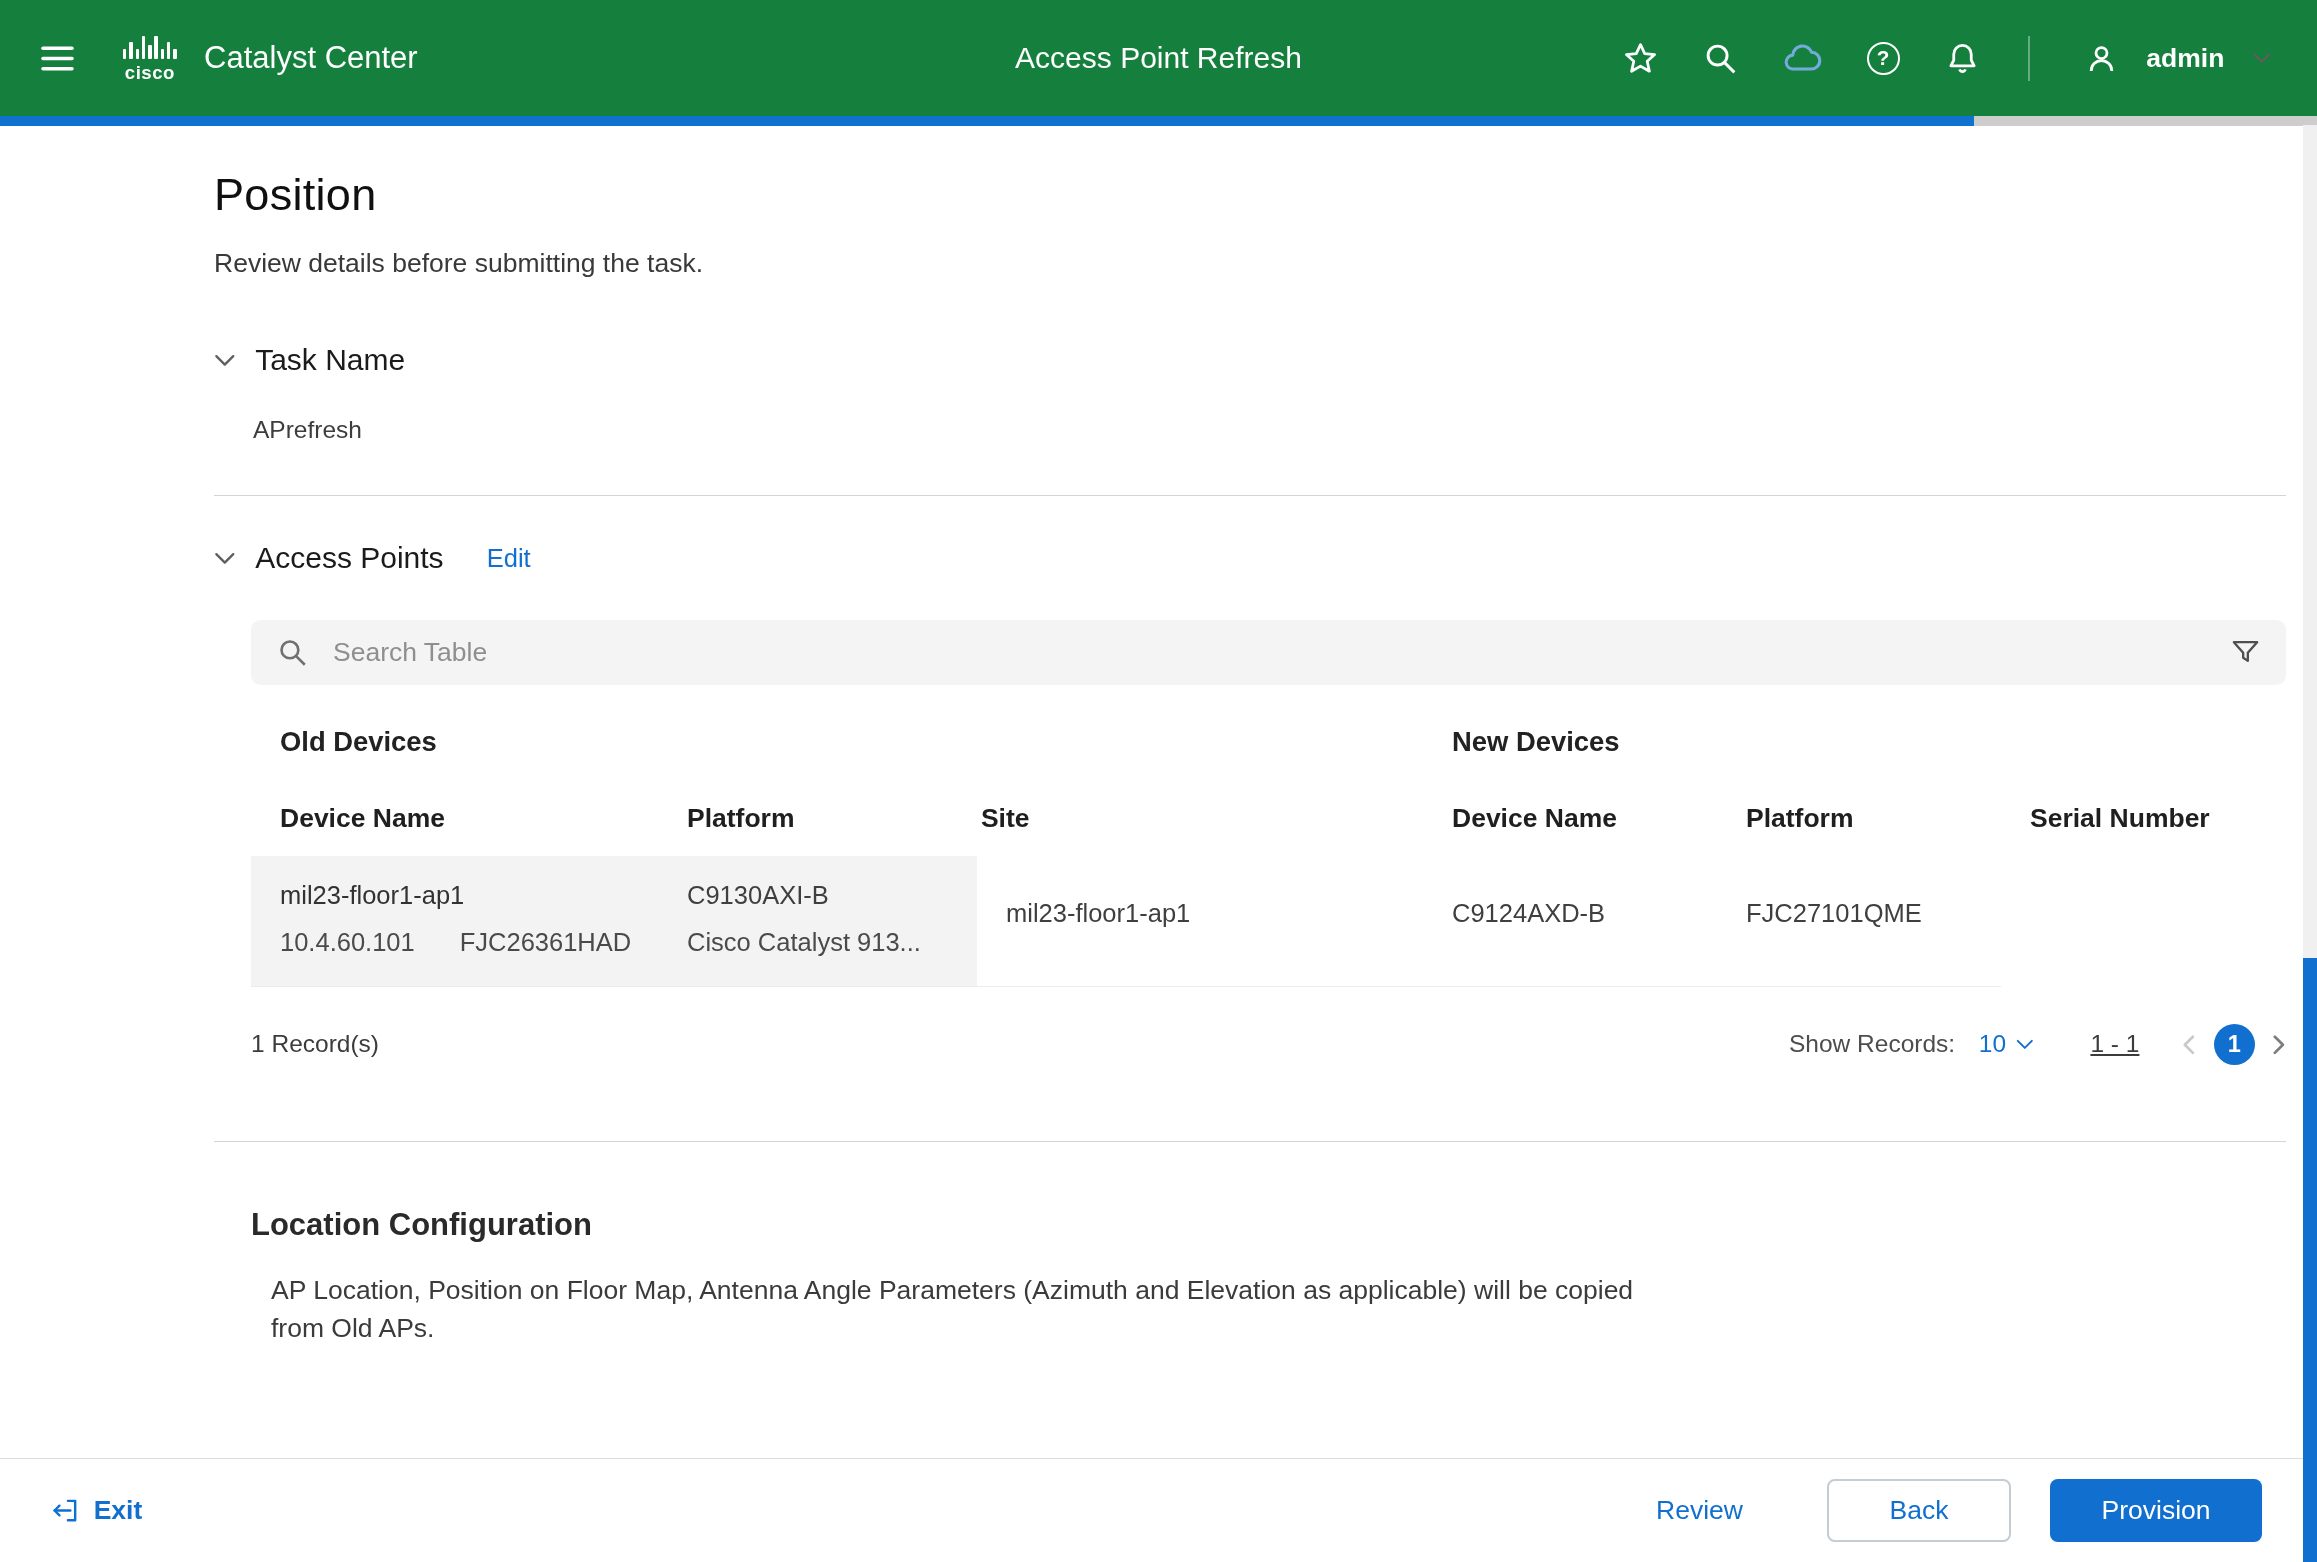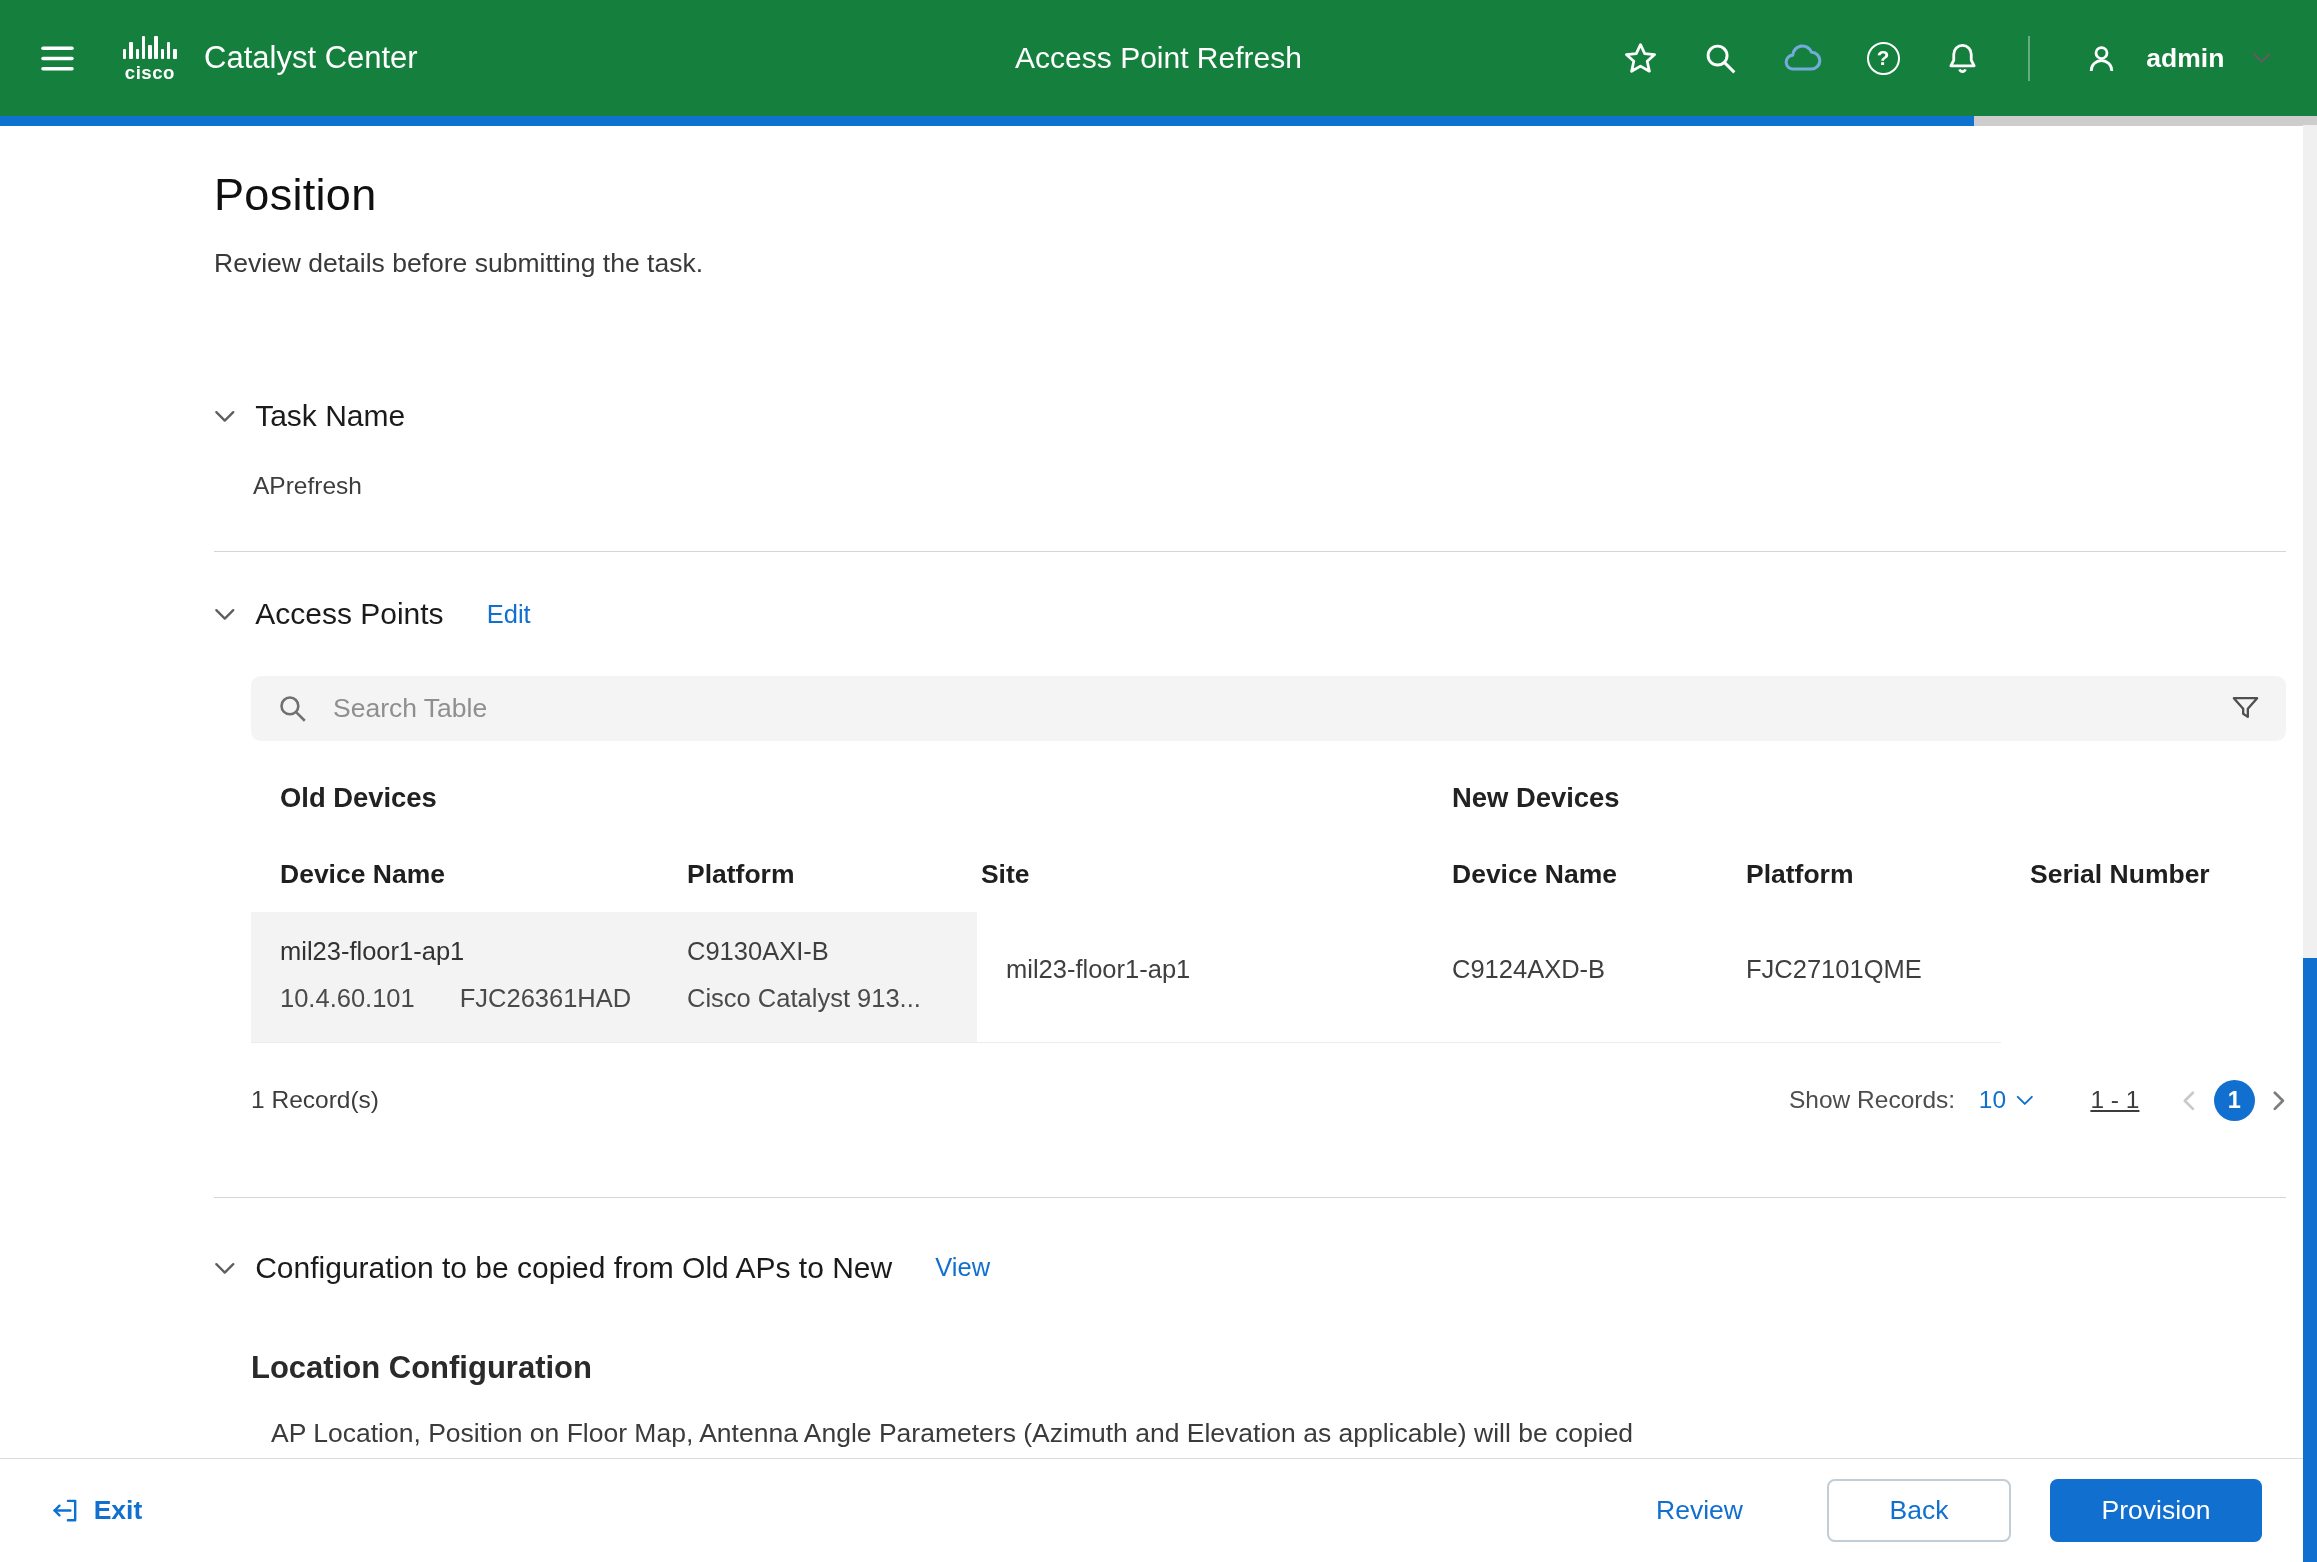--- a/index.html
+++ b/index.html
@@ -55,21 +55,21 @@
   
   main { padding: 0 31px 0 214px; position: relative; }
   .h1 { margin: 43px 0 0; font-size: 45px; font-weight: 500; color: #101010; letter-spacing: 0.3px; }
   .subtitle { margin: 27.4px 0 0; font-size: 26.5px; color: #393939; }
 
   .section-head { display: flex; align-items: center; gap: 19.6px; cursor: pointer; }
   .chev { color: #5e5e5e; flex: 0 0 auto; }
   .section-title { font-size: 30px; font-weight: 400; color: #1b1b1b; }
   .link { color: #1170CF; font-size: 25.5px; background: none; border: none; padding: 0; cursor: pointer; font-family: inherit; text-decoration: none; }
 
-  #task-section { margin-top: 120px; }
+  #task-section { margin-top: 64px; }
   .task-value { margin: 39px 0 0 39px; font-size: 24.5px; color: #3d3d3d; }
 
   .divider { border: none; border-top: 1px solid #d5d5d5; margin: 51px 0 0; }
 
   #ap-section { margin-top: 45px; }
   .searchbar {
     margin: 45px 0 0 37px; height: 65px; background: #f4f4f4; border-radius: 9.8px;
     display: flex; align-items: center; padding: 0 25.5px;
   }
   .searchbar .mag { color: #707070; }
@@ -304,27 +304,20 @@
               <path d="M2 2 L8 8 L2 14"></path>
             </svg>
         </button>
       </div>
     </div>
   </section>
 
   <hr class="divider second">
 
   <section id="config-section">
-    <div class="section-head">
-      <svg class="chev" width="21.6" height="12.7" viewBox="0 0 20 12" fill="none" stroke="currentColor" stroke-width="2.2" stroke-linecap="round" stroke-linejoin="round">
-          <path d="M2 2 L10 10 L18 2"></path>
-        </svg>
-      <span class="section-title">Configuration to be copied from Old APs to New</span>
-      <button class="link" style="margin-left:23.5px;">View</button>
-    </div>
     <div class="subsection-title">Location Configuration</div>
     <p class="config-desc">AP Location, Position on Floor Map, Antenna Angle Parameters (Azimuth and Elevation as applicable) will be copied from Old APs.</p>
   </section>
 </main>
 
 <footer class="footer">
   <button class="exit-btn">
     <svg width="29" height="29" viewBox="0 0 24 24" fill="none" stroke="currentColor" stroke-width="2" stroke-linecap="round" stroke-linejoin="round">
       <path d="M14 4 H20 V20 H14"></path>
       <path d="M16 12 H3"></path>

